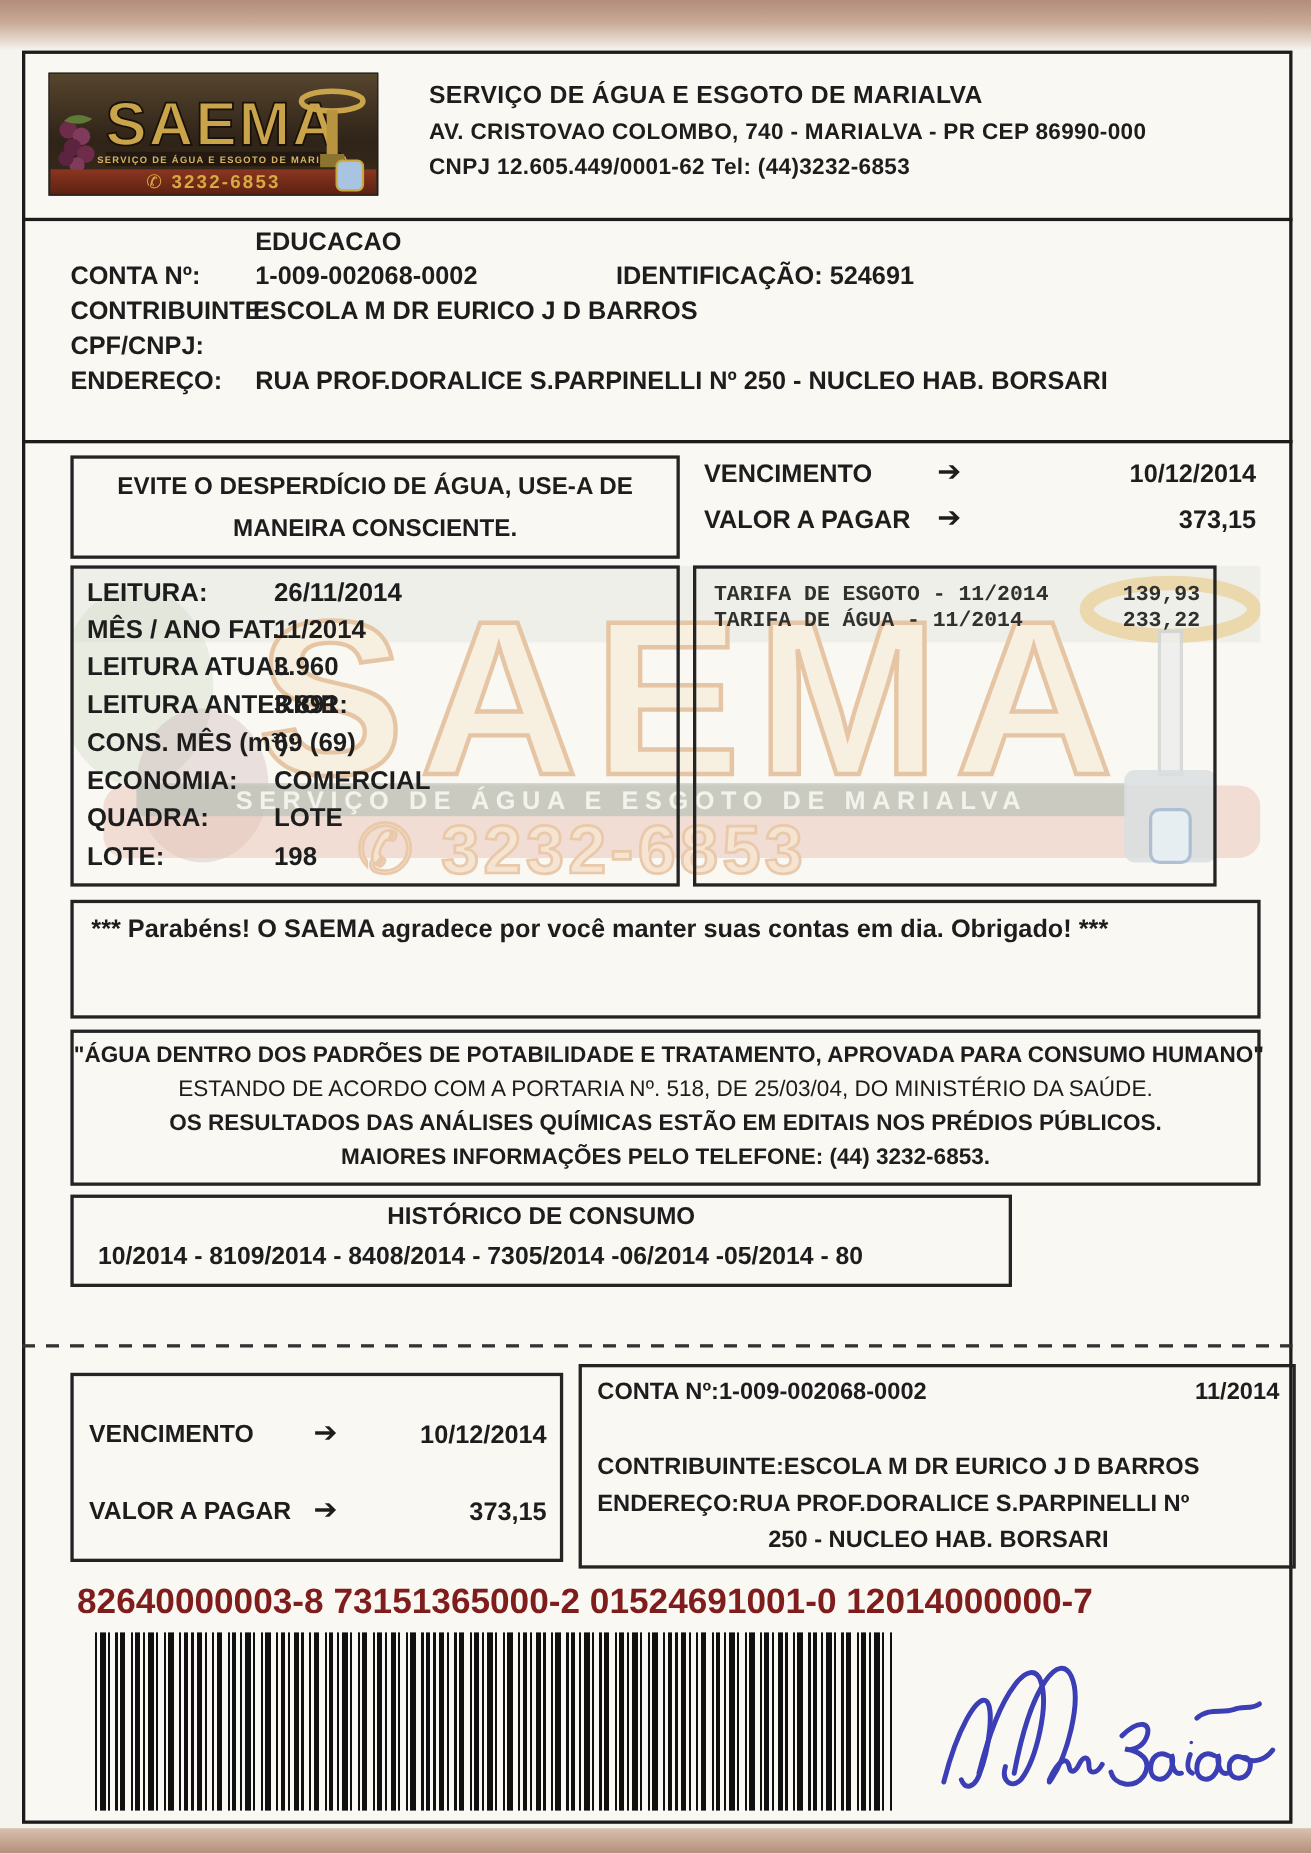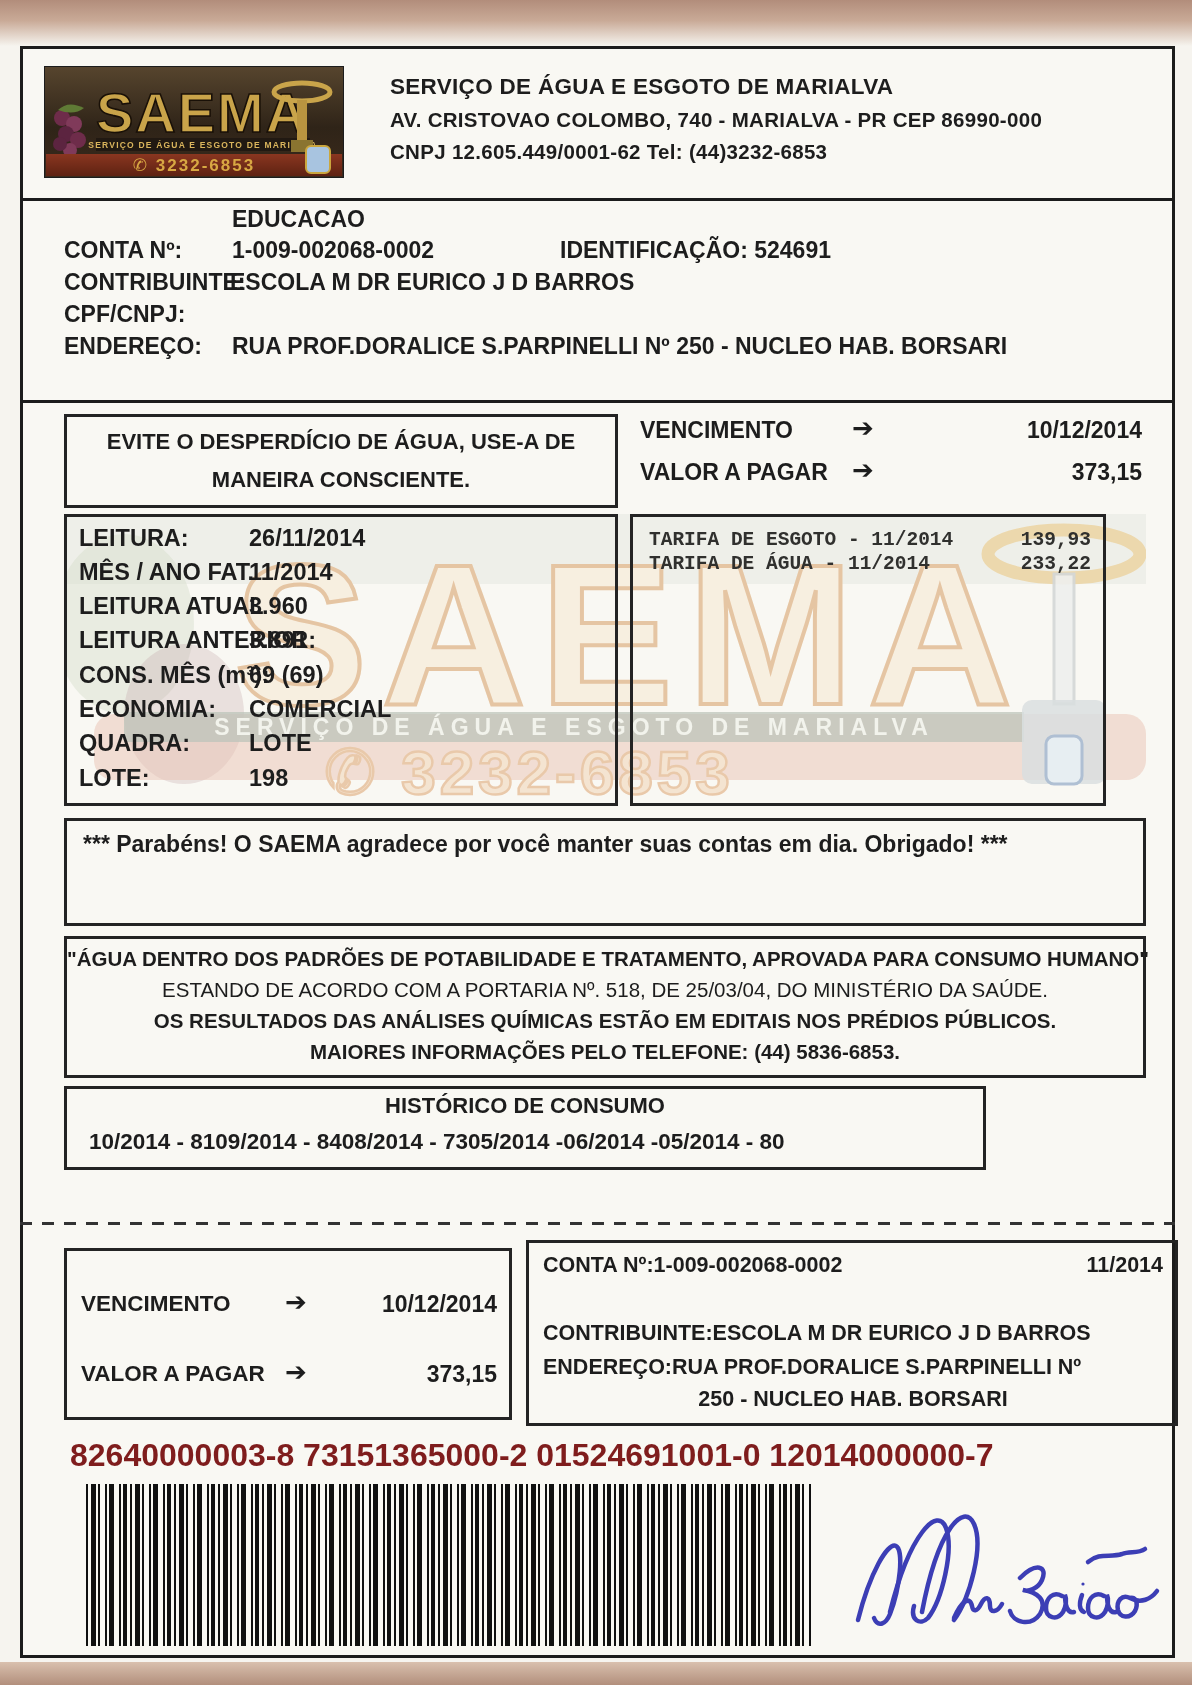--- a/index.html
+++ b/index.html
@@ -195,24 +195,24 @@
 </div>
 
 <div class="box" style="left:64px;top:818px;width:1082px;height:108px">
   <div class="t" style="left:16px;top:10px;font-size:23px;font-weight:700">*** Parabéns! O SAEMA agradece por você manter suas contas em dia. Obrigado! ***</div>
 </div>
 
 <div class="box" style="left:64px;top:936px;width:1082px;height:142px">
   <div class="t center" style="left:0;right:0;top:8px;font-size:20.5px;font-weight:700">"ÁGUA DENTRO DOS PADRÕES DE POTABILIDADE E TRATAMENTO, APROVADA PARA CONSUMO HUMANO"</div>
   <div class="t center" style="left:0;right:0;top:39px;font-size:20.5px;font-weight:400">ESTANDO DE ACORDO COM A PORTARIA Nº. 518, DE 25/03/04, DO MINISTÉRIO DA SAÚDE.</div>
   <div class="t center" style="left:0;right:0;top:70px;font-size:20.5px;font-weight:700">OS RESULTADOS DAS ANÁLISES QUÍMICAS ESTÃO EM EDITAIS NOS PRÉDIOS PÚBLICOS.</div>
-  <div class="t center" style="left:0;right:0;top:101px;font-size:20.5px;font-weight:700">MAIORES INFORMAÇÕES PELO TELEFONE: (44) 5836-6853.</div>
-</div>
-
-<div class="box" style="left:64px;top:1086px;width:922px;height:84px">
+  <div class="t center" style="left:0;right:0;top:101px;font-size:20.5px;font-weight:700">MAIORES INFORMAÇÕES PELO TELEFONE: (44) 3232-6853.</div>
+</div>
+
+<div class="box" style="left:64px;top:1086px;width:856px;height:84px">
   <div class="t center" style="left:0;right:0;top:4px;font-size:22px;font-weight:700">HISTÓRICO DE CONSUMO</div>
   <div style="position:absolute;left:0;right:0;top:40px;display:flex;padding:0 22px;font-size:22.5px;font-weight:600">
     <span>10/2014 - 81</span>
     <span>09/2014 - 84</span>
     <span>08/2014 - 73</span>
     <span>05/2014 -</span>
     <span>06/2014 -</span>
     <span>05/2014 - 80</span>
   </div>
 </div>

